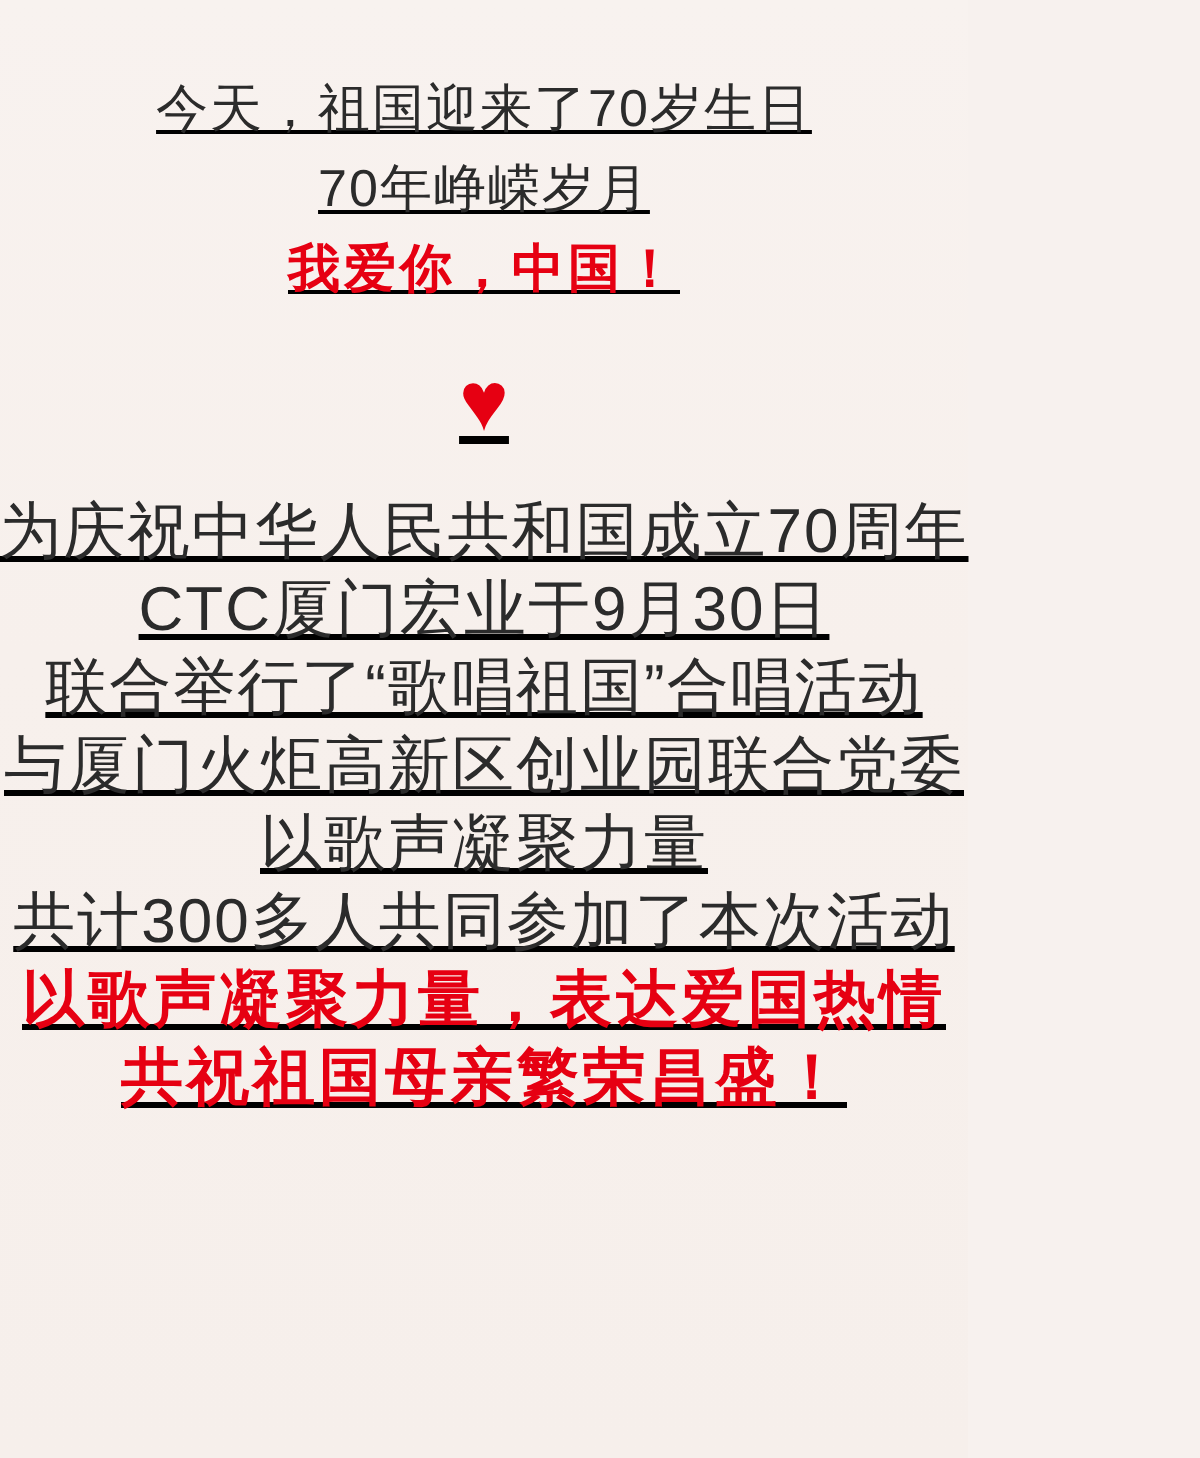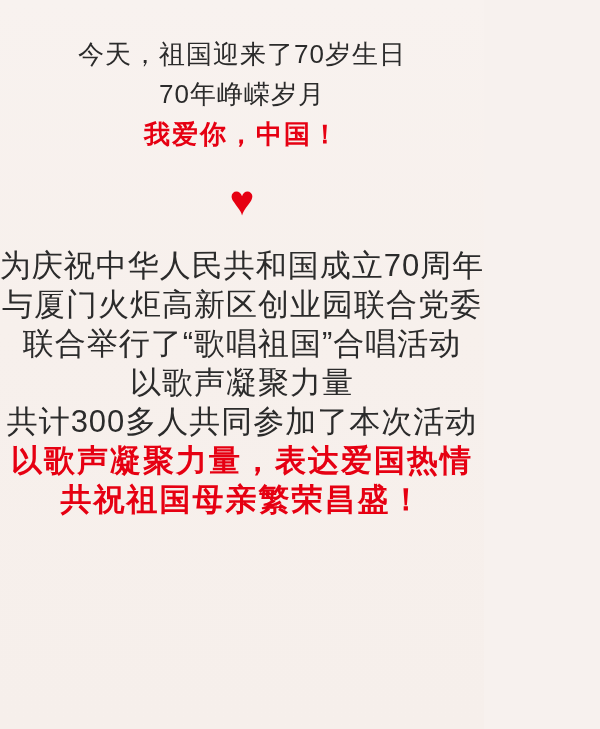--- a/index.html
+++ b/index.html
@@ -15,20 +15,21 @@
   }
   .page {
     width: 484px;
     height: 729px;
     box-sizing: border-box;
     background: linear-gradient(180deg, #f8f2ef 0%, #f7f0ec 45%, #f6efeb 100%);
     display: flex;
     flex-direction: column;
     align-items: center;
     padding-top: 34px;
+    text-decoration: underline;
   }
   .block {
     width: 100%;
     display: flex;
     flex-direction: column;
     align-items: center;
   }
   .line {
     text-align: center;
     color: #2b2b2b;
@@ -70,21 +71,22 @@
     <div class="line">70年峥嵘岁月</div>
     <div class="line accent">我爱你，中国！</div>
   </div>
 
   <div class="heart-wrap">
     <span class="heart">♥</span>
   </div>
 
   <div class="block block-second">
     <div class="line">为庆祝中华人民共和国成立70周年</div>
+    <div class="line">CTC厦门宏业于9月30日</div>
+    <div class="line">联合举行了“歌唱祖国”合唱活动</div>
     <div class="line">与厦门火炬高新区创业园联合党委</div>
-    <div class="line">联合举行了“歌唱祖国”合唱活动</div>
     <div class="line">以歌声凝聚力量</div>
     <div class="line">共计300多人共同参加了本次活动</div>
     <div class="line accent">以歌声凝聚力量，表达爱国热情</div>
     <div class="line accent">共祝祖国母亲繁荣昌盛！</div>
   </div>
 
 </div>
 
 </body></html>

